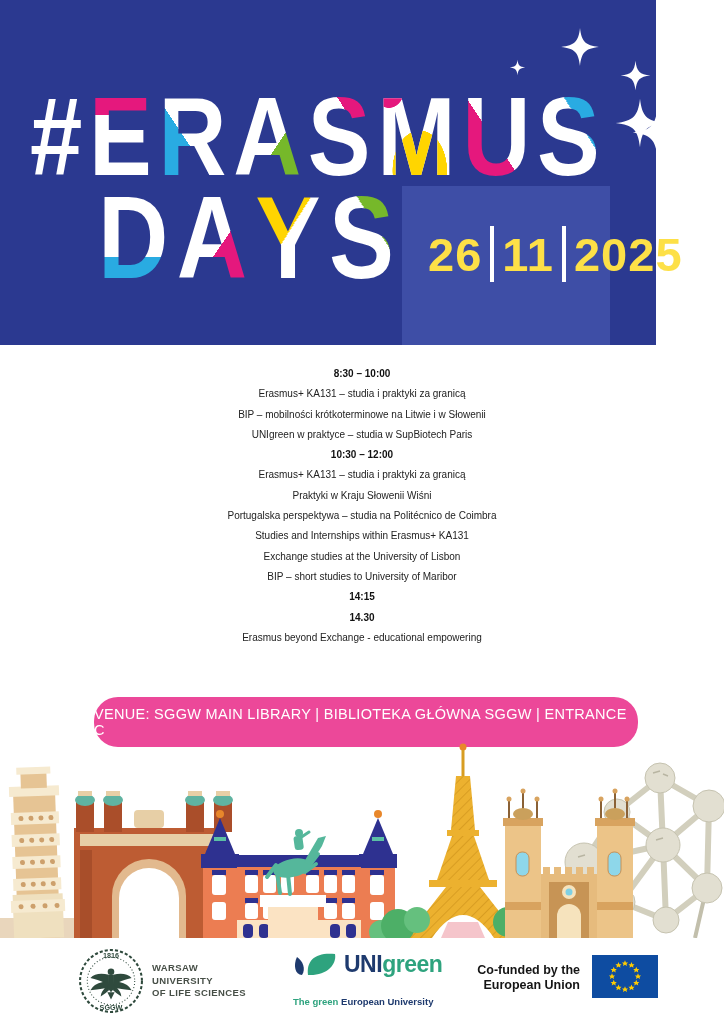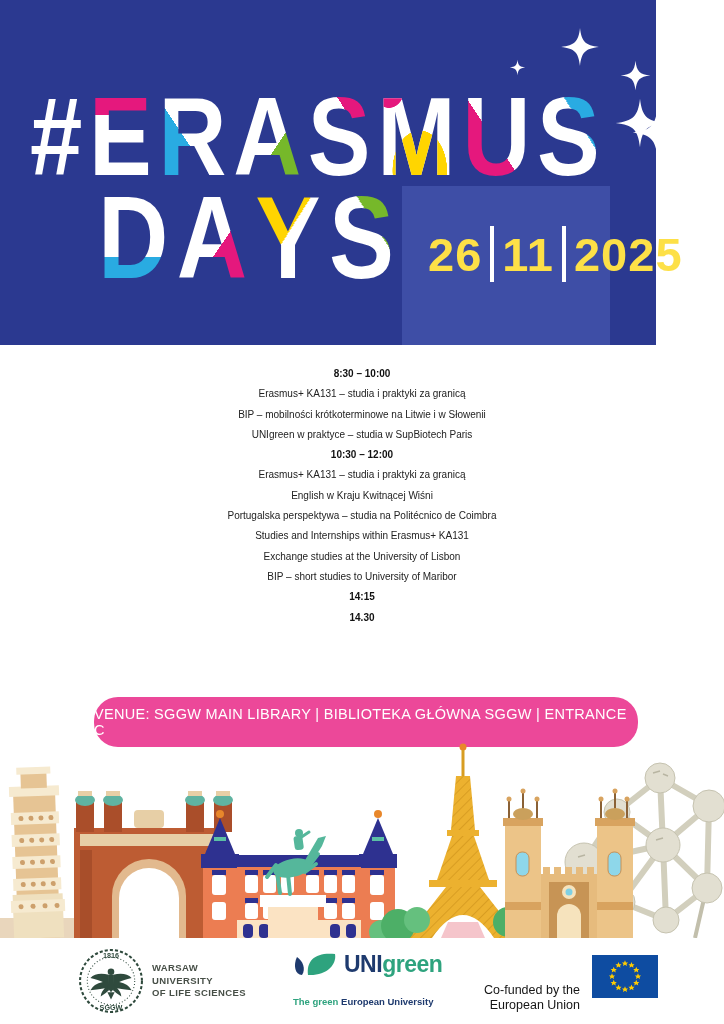--- a/index.html
+++ b/index.html
@@ -50,21 +50,21 @@
   .footer{position:absolute;left:12px;top:938px;width:724px;height:104px;}
   .sggw-seal{position:absolute;left:66px;top:10px;}
   .sggw-name{position:absolute;left:140px;top:24px;color:#474f47;font-weight:bold;
              font-size:9.5px;line-height:12.5px;letter-spacing:0.4px;}
   .unigreen{position:absolute;left:281px;top:12px;}
   .uni-row{display:flex;align-items:flex-end;gap:5px;}
   .uni-brand{font-weight:bold;font-size:23px;letter-spacing:-0.5px;line-height:1;}
   .uni-blue{color:#1e3a6e;} .uni-green{color:#2ea37e;}
   .uni-tag{margin-top:20px;font-weight:bold;font-size:9.5px;}
   .eu-text{position:absolute;left:446px;top:25px;width:122px;text-align:right;
-           font-weight:normal;font-size:12.5px;line-height:15px;color:#151515;margin-top:20px;}
+           font-weight:bold;font-size:12.5px;line-height:15px;color:#151515;}
   .eu-flag{position:absolute;left:580px;top:17px;}
 </style>
 </head>
 <body>
 
 <div class="poster">
 
   <div class="header">
     <div class="datebox"></div>
 
@@ -101,27 +101,28 @@
     </div>
   </div>
 
   <div class="schedule">
     <div class="sch b">8:30 – 10:00</div>
     <div class="sch">Erasmus+ KA131 – studia i praktyki za granicą</div>
     <div class="sch">BIP – mobilności krótkoterminowe na Litwie i w Słowenii</div>
     <div class="sch">UNIgreen w praktyce – studia w SupBiotech Paris</div>
     <div class="sch b">10:30 – 12:00</div>
     <div class="sch">Erasmus+ KA131 – studia i praktyki za granicą</div>
-    <div class="sch">English w Kraju Kwitnącej Wiśni</div>
+    <div class="sch">Praktyki w Kraju Słowenii Wiśni</div>
     <div class="sch">Portugalska perspektywa – studia na Politécnico de Coimbra</div>
     <div class="sch">Studies and Internships within Erasmus+ KA131</div>
     <div class="sch">Exchange studies at the University of Lisbon</div>
     <div class="sch">BIP – short studies to University of Maribor</div>
     <div class="sch b">14:15</div>
     <div class="sch b">14.30</div>
+    <div class="sch">Erasmus beyond Exchange - educational empowering</div>
   </div>
 
   <div class="venue">
     <span>VENUE: SGGW MAIN LIBRARY | BIBLIOTEKA GŁÓWNA SGGW | ENTRANCE C</span>
   </div>
 
   <svg class="skyline" viewBox="0 0 724 204">
     <defs>
       <pattern id="hatch" width="7" height="7" patternUnits="userSpaceOnUse" patternTransform="rotate(45)">
         <rect width="7" height="7" fill="#ecb12f"></rect>

